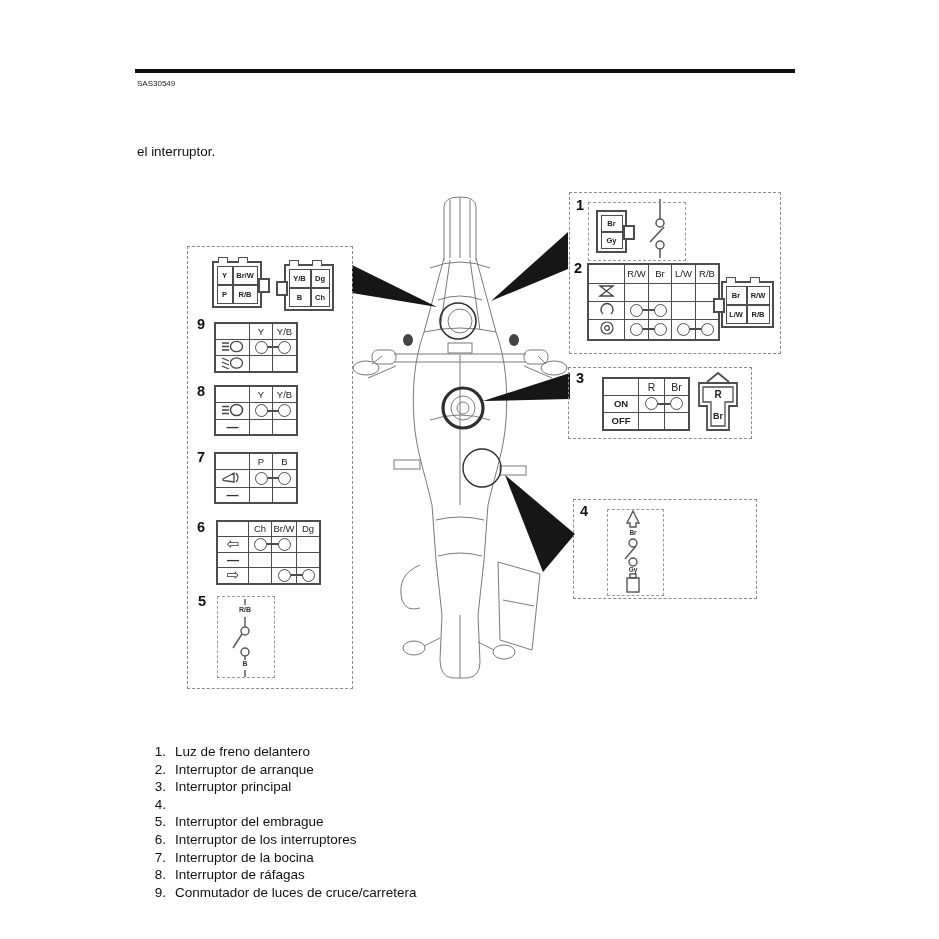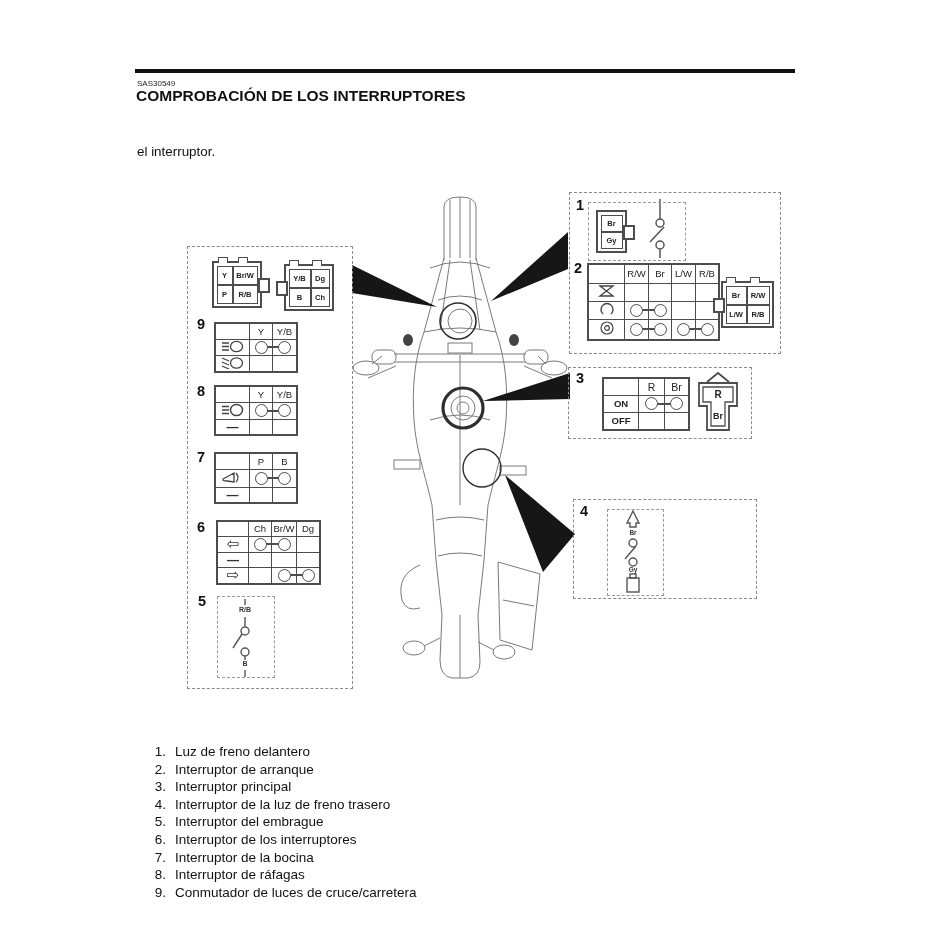--- a/index.html
+++ b/index.html
@@ -41,21 +41,20 @@
   .lg-num{width:18px;text-align:right;margin-right:9px;}
   svg text{font-family:"Liberation Sans",sans-serif;}
 </style>
 </head>
 <body>
 
 <div class="page">
 
   <div class="rule"></div>
   <div class="sec-code">SAS30549</div>
-  <h2 class="sec-title">COMPROBACIÓN DE LOS INTERRUPTORES</h2>
   <div class="bodytext">
     <br>
     <br>
     <span>el interruptor.</span>
   </div>
 
   <svg class="abs" style="left:0;top:0;" width="939" height="939" viewBox="0 0 939 939">
     <g stroke="#7a7a7a" stroke-width="1" fill="none">
 
       <path d="M444,260 L444,207 Q444,197 460,197 Q476,197 476,207 L476,260"></path>
@@ -429,21 +428,20 @@
     <div class="lg-row">
         <span class="lg-num">2.</span>
         <span>Interruptor de arranque</span>
       </div>
     <div class="lg-row">
         <span class="lg-num">3.</span>
         <span>Interruptor principal</span>
       </div>
     <div class="lg-row">
         <span class="lg-num">4.</span>
-        <span>Interruptor de la luz de freno trasero</span>
       </div>
     <div class="lg-row">
         <span class="lg-num">5.</span>
         <span>Interruptor del embrague</span>
       </div>
     <div class="lg-row">
         <span class="lg-num">6.</span>
         <span>Interruptor de los interruptores</span>
       </div>
     <div class="lg-row">

